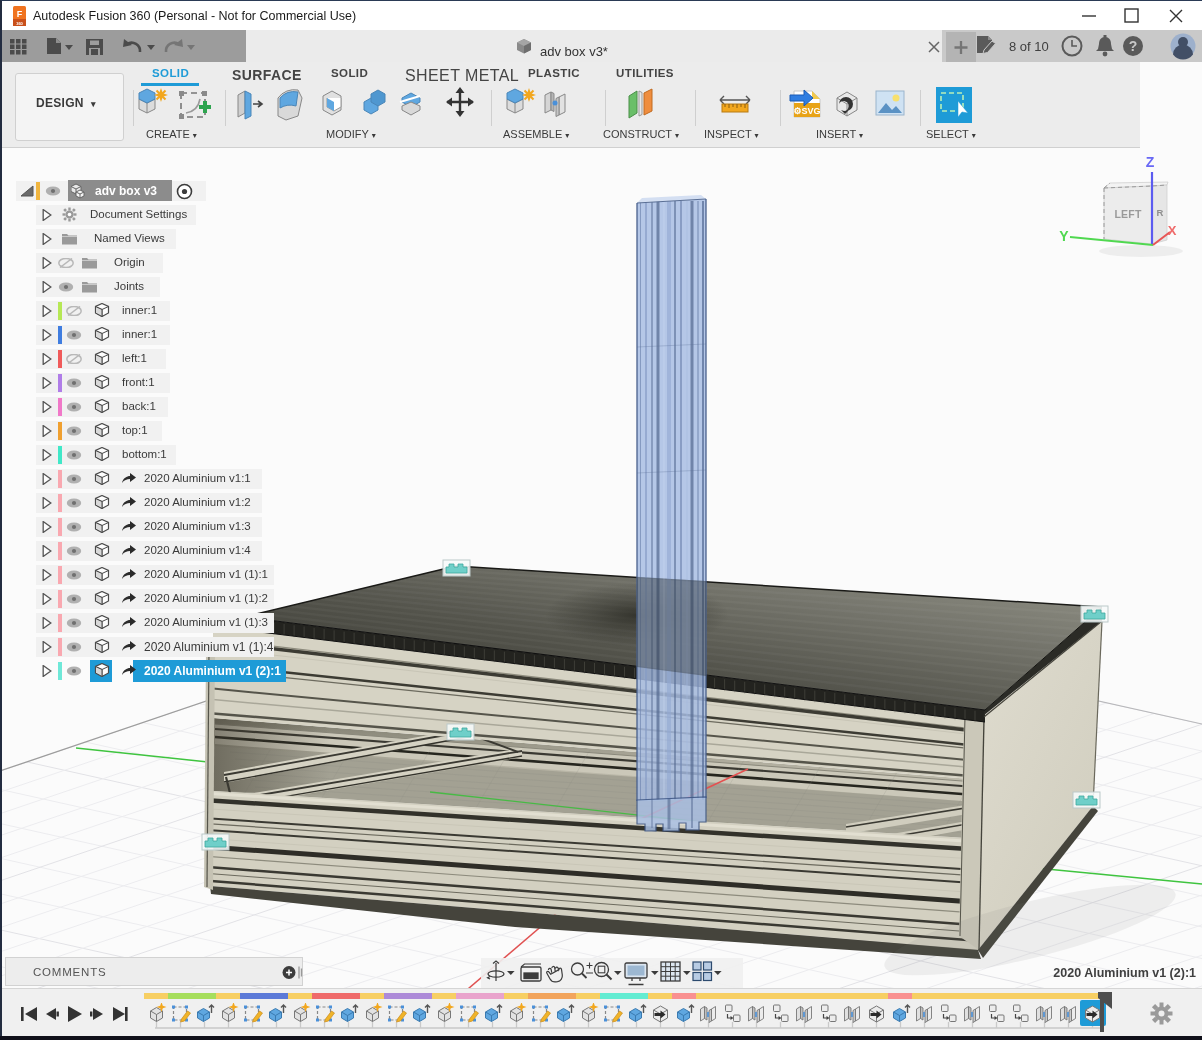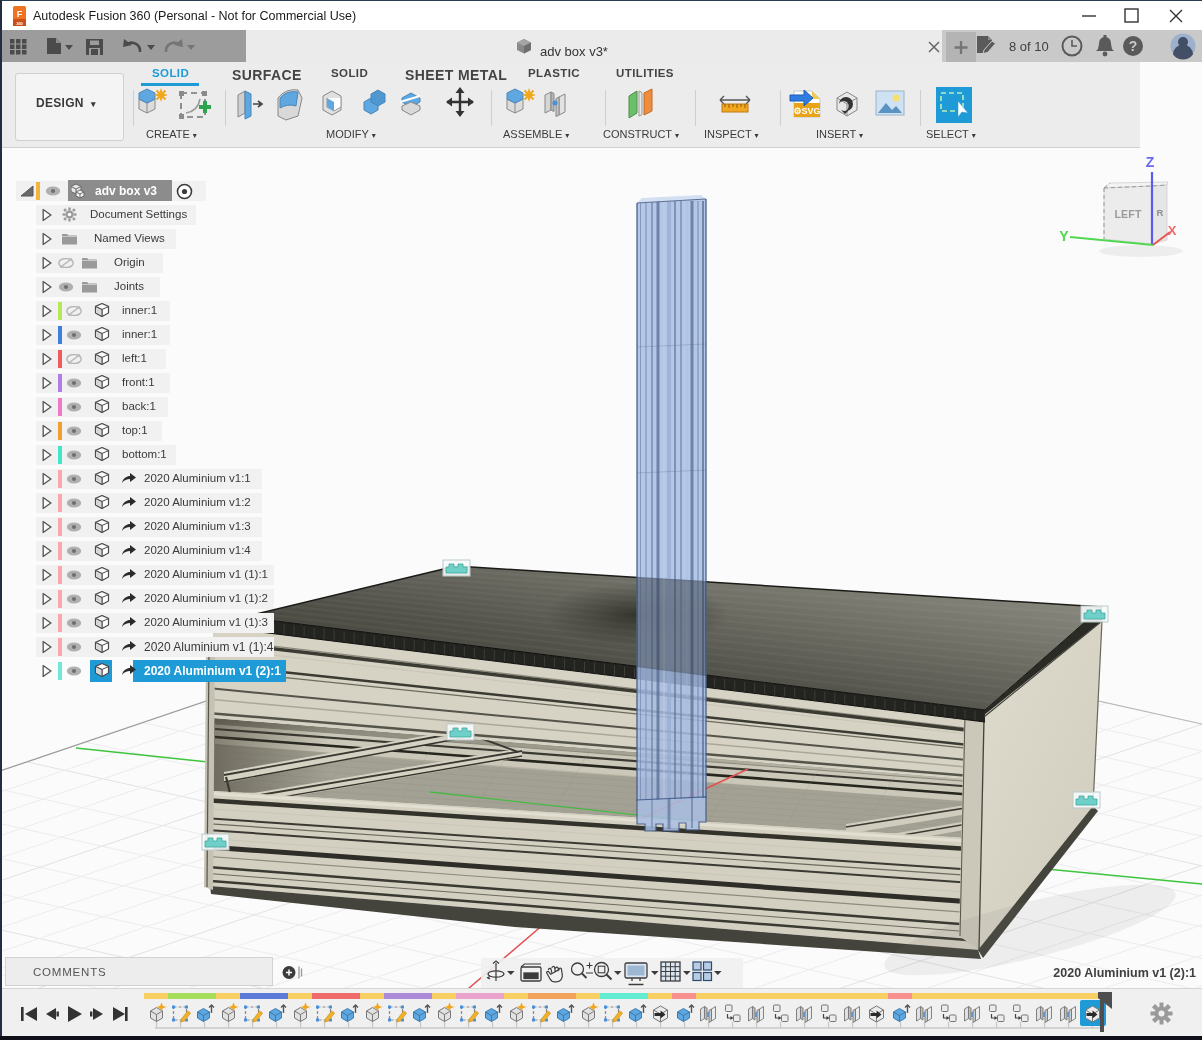--- a/index.html
+++ b/index.html
@@ -413,21 +413,21 @@
 <circle cx="211" cy="16" r="12.5" fill="#9db0cc"></circle>
 <circle cx="211" cy="12" r="5" fill="#424f66"></circle>
 <path d="M201,24.5 a10,10 0 0 1 20,0 a12.5,12.5 0 0 1 -20,0 z" fill="#424f66"></path>
 </svg>
 <div class="abs" style="left:1007px;top:9px;font-size:13px;color:#404040;">8 of 10</div>
 </div>
 <div class="abs" style="left:0;top:62px;width:1140px;height:86px;background:#ececec;border-bottom:1px solid #d0d0d0;border-left:2px solid #ef4444;">
 <div class="abs" style="left:150px;top:5px;font-size:11.5px;font-weight:bold;color:#1e9bd7;letter-spacing:0.4px;">SOLID</div>
 <div class="abs" style="left:230px;top:5px;font-size:14px;font-weight:bold;color:#444;letter-spacing:0.4px;">SURFACE</div>
 <div class="abs" style="left:329px;top:5px;font-size:11.5px;font-weight:bold;color:#444;letter-spacing:0.4px;">SOLID</div>
-<div class="abs" style="left:403px;top:5px;font-size:14px;font-weight:bold;color:#444;letter-spacing:0.4px;">SHEET METAL</div>
+<div class="abs" style="left:403px;top:5px;font-size:16px;font-weight:normal;color:#444;letter-spacing:0.4px;">SHEET METAL</div>
 <div class="abs" style="left:526px;top:5px;font-size:11.5px;font-weight:bold;color:#444;letter-spacing:0.4px;">PLASTIC</div>
 <div class="abs" style="left:614px;top:5px;font-size:11.5px;font-weight:bold;color:#444;letter-spacing:0.4px;">UTILITIES</div>
 <div class="abs" style="left:139px;top:21px;width:58px;height:3px;background:#1e9bd7;"></div>
 <div class="abs" style="left:13px;top:11px;width:109px;height:68px;background:#f4f4f4;border:1px solid #d0d0d0;border-radius:3px;"></div>
 <div class="abs" style="left:34px;top:34px;font-size:12px;font-weight:bold;color:#3a3a3a;letter-spacing:0.3px;">DESIGN&nbsp;&nbsp;<span style="font-size:9px;">▾</span></div>
 <div class="abs" style="left:144px;top:66px;font-size:11px;color:#3a3a3a;">CREATE <span style="font-size:8px;">▾</span></div>
 <div class="abs" style="left:324px;top:66px;font-size:11px;color:#3a3a3a;">MODIFY <span style="font-size:8px;">▾</span></div>
 <div class="abs" style="left:501px;top:66px;font-size:11px;color:#3a3a3a;">ASSEMBLE <span style="font-size:8px;">▾</span></div>
 <div class="abs" style="left:601px;top:66px;font-size:11px;color:#3a3a3a;">CONSTRUCT <span style="font-size:8px;">▾</span></div>
 <div class="abs" style="left:702px;top:66px;font-size:11px;color:#3a3a3a;">INSPECT <span style="font-size:8px;">▾</span></div>
@@ -874,21 +874,21 @@
 <div class="abs" style="left:90px;top:660px;width:22px;height:22px;background:#1e9bd7;"></div>
 <div class="abs" style="left:133px;top:660px;width:153px;height:22px;background:#1e9bd7;"></div>
 <svg class="abs" style="left:94px;top:663px" width="16" height="14" viewBox="0 0 16 14">
       <use href="#cube"></use>
     </svg>
 <svg class="abs" style="left:122px;top:665px" width="14" height="10" viewBox="0 0 14 10">
       <use href="#sharearr"></use>
     </svg>
 <div class="abs" style="left:144px;top:664px;font-size:12px;font-weight:bold;color:#fff;">2020 Aluminium v1 (2):1</div>
 <div class="abs" style="left:90px;top:660px;width:2px;height:0px;"></div>
-<div class="abs" style="left:5px;top:957px;width:268px;height:29px;background:#ededed;border:1px solid #d2d2d2;">
+<div class="abs" style="left:5px;top:957px;width:298px;height:29px;background:#ededed;border:1px solid #d2d2d2;">
       <div class="abs" style="left:27px;top:8px;font-size:11.5px;color:#555;letter-spacing:0.8px;">COMMENTS</div>
       <svg class="abs" style="left:276px;top:7px" width="22" height="15" viewBox="0 0 22 15">
         <circle cx="7" cy="7.5" r="6.5" fill="#3c3c3c"></circle>
         <path d="M7,4.5 v6 M4,7.5 h6" stroke="#fff" stroke-width="1.5"></path>
         <path d="M17,1.5 v12 M19.5,3.5 v8" stroke="#999" stroke-width="1.3"></path>
       </svg>
     </div>
 <div class="abs" style="left:481px;top:958px;width:262px;height:30px;background:rgba(240,240,240,0.9);"></div>
 <svg class="abs" style="left:481px;top:958px" width="262" height="30" viewBox="0 0 262 30">
 <g stroke="#3c3c3c" fill="none" stroke-width="1.3">

